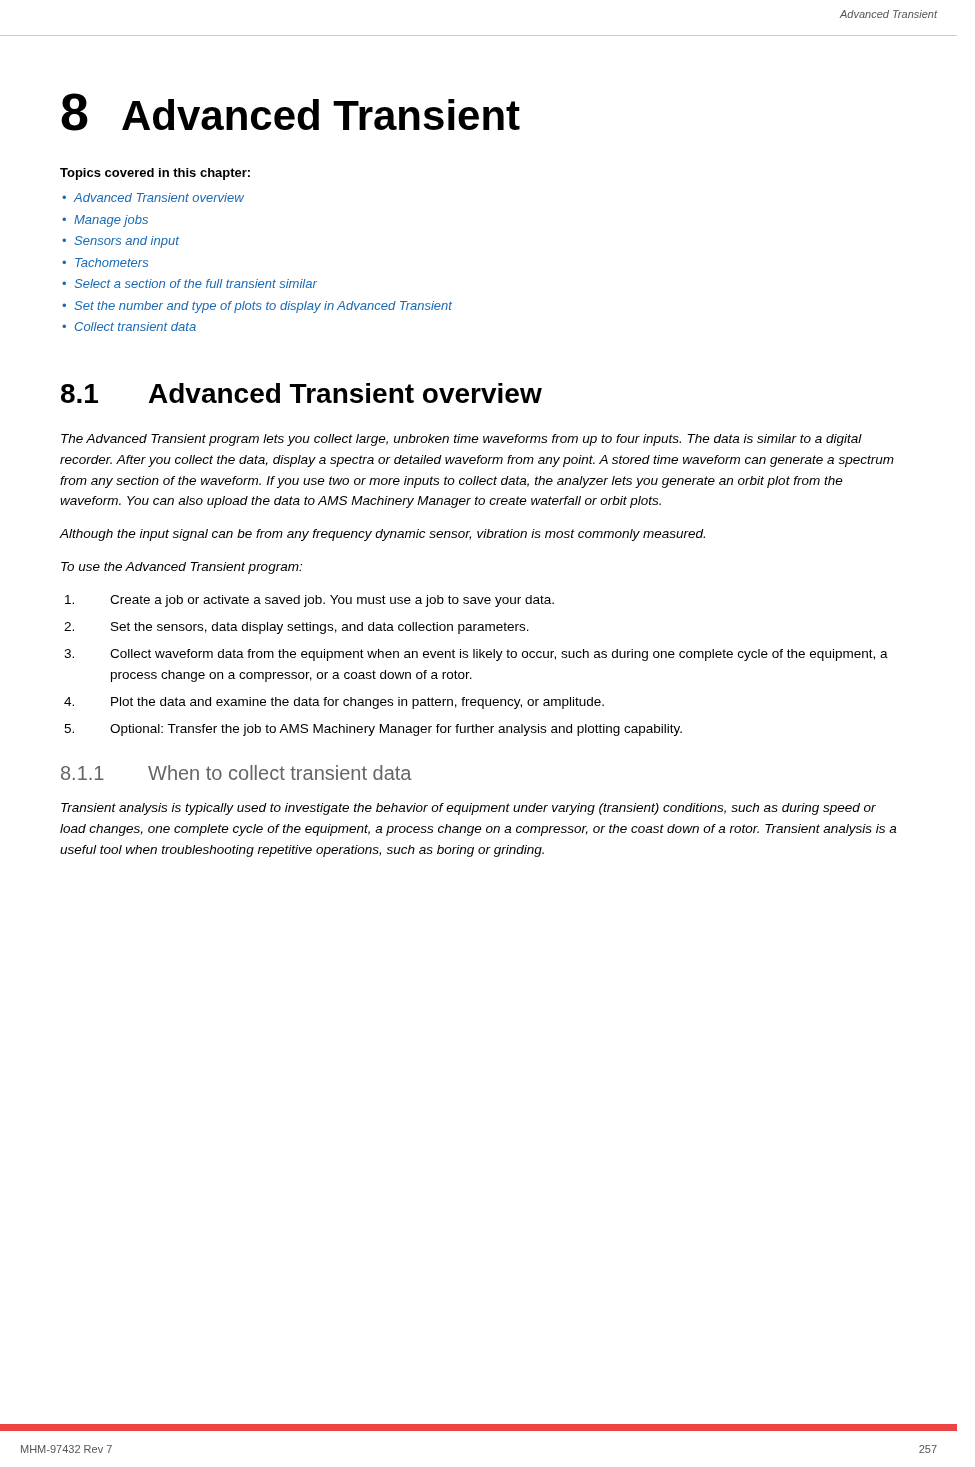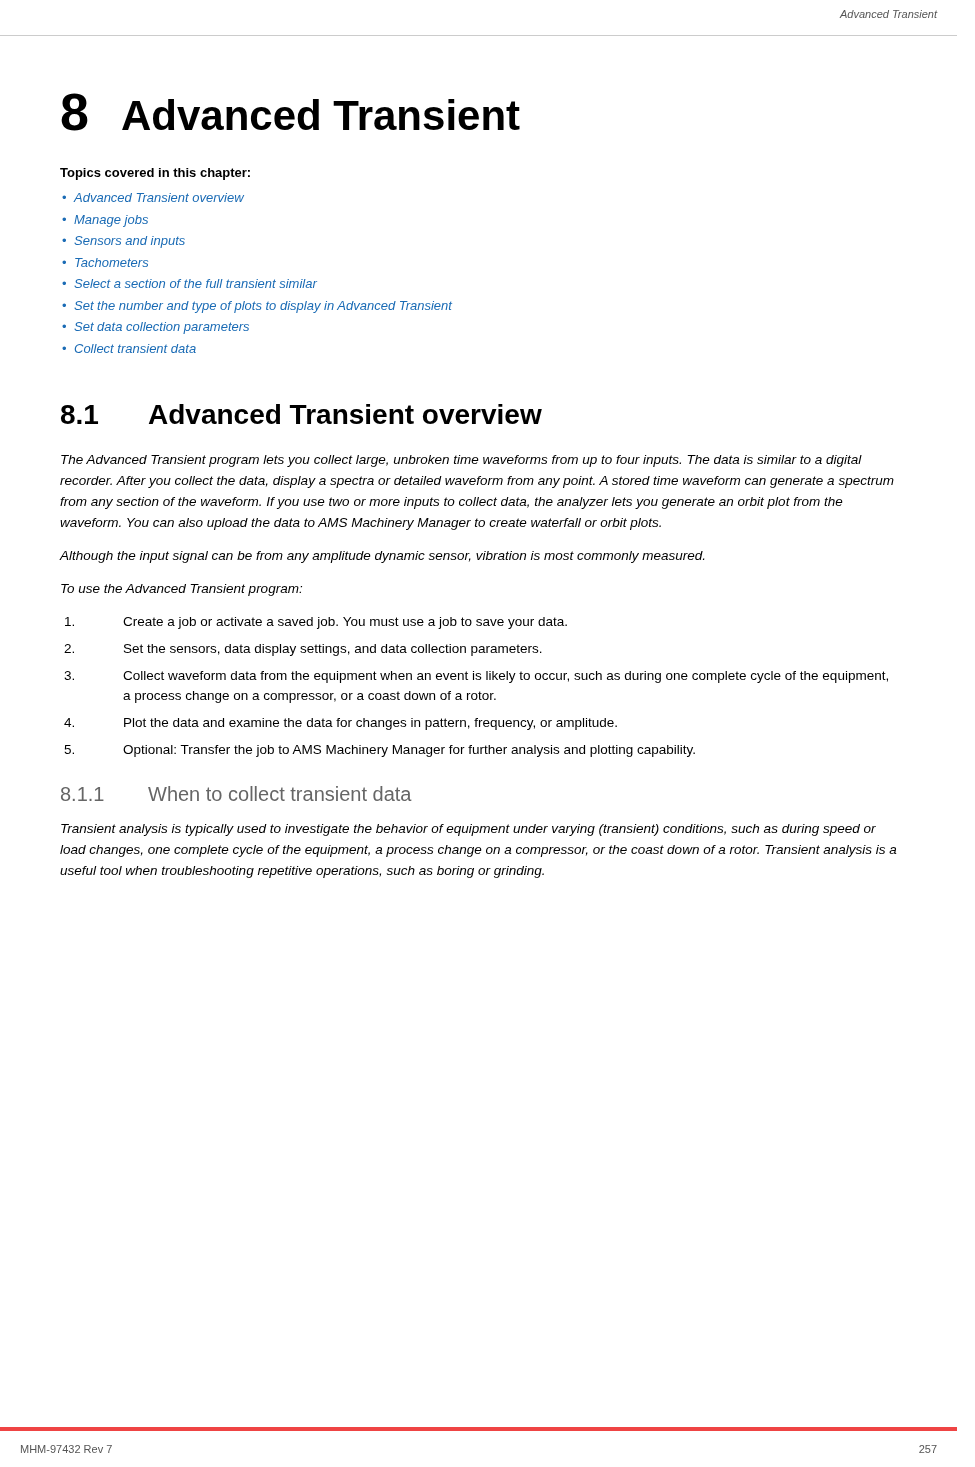--- a/index.html
+++ b/index.html
@@ -164,29 +164,28 @@
 
     .list-number {
       min-width: 50px;
       font-size: 13.5px;
       color: #000;
       padding-left: 4px;
     }
 
     .list-content {
       flex: 1;
-      margin-left: 13px;
     }
 
     .footer {
       display: flex;
       justify-content: space-between;
       align-items: center;
       padding: 10px 20px;
-      border-top: 4px solid #ef4444;
+      border-top: 7px solid #ef4444;
       position: absolute;
       bottom: 0;
       left: 0;
       right: 0;
     }
 
     .footer-left {
       font-size: 11px;
       color: #555;
     }
@@ -218,37 +217,36 @@
     <div class="chapter-header">
       <span class="chapter-number">8</span>
       <span class="chapter-title">Advanced Transient</span>
     </div>
 
     <div class="topics-box">
       <p class="topics-heading">Topics covered in this chapter:</p>
       <ul class="topics-list">
         <li>Advanced Transient overview</li>
         <li>Manage jobs</li>
-        <li>Sensors and inputs</li>
+        <li>Sensors and input</li>
         <li>Tachometers</li>
         <li>Select a section of the full transient similar</li>
         <li>Set the number and type of plots to display in Advanced Transient</li>
-        <li>Set data collection parameters</li>
         <li>Collect transient data</li>
       </ul>
     </div>
 
     <div class="section-header">
       <span class="section-number">8.1</span>
       <span class="section-title">Advanced Transient overview</span>
     </div>
 
     <p class="body-text">The Advanced Transient program lets you collect large, unbroken time waveforms from up to four inputs. The data is similar to a digital recorder. After you collect the data, display a spectra or detailed waveform from any point. A stored time waveform can generate a spectrum from any section of the waveform. If you use two or more inputs to collect data, the analyzer lets you generate an orbit plot from the waveform. You can also upload the data to AMS Machinery Manager to create waterfall or orbit plots.</p>
 
-    <p class="body-text">Although the input signal can be from any amplitude dynamic sensor, vibration is most commonly measured.</p>
+    <p class="body-text">Although the input signal can be from any frequency dynamic sensor, vibration is most commonly measured.</p>
 
     <p class="body-text">To use the Advanced Transient program:</p>
 
     <ol class="ordered-list">
       <li>
         <span class="list-number">1.</span>
         <span class="list-content">Create a job or activate a saved job. You must use a job to save your data.</span>
       </li>
       <li>
         <span class="list-number">2.</span>

